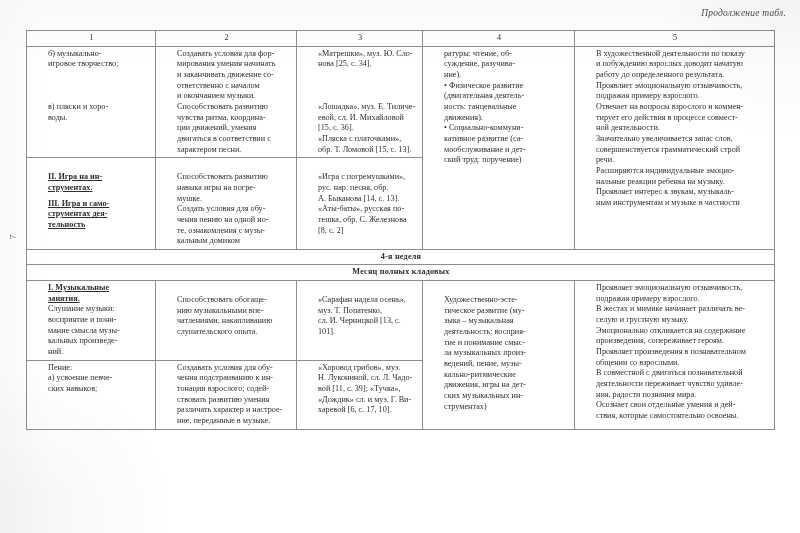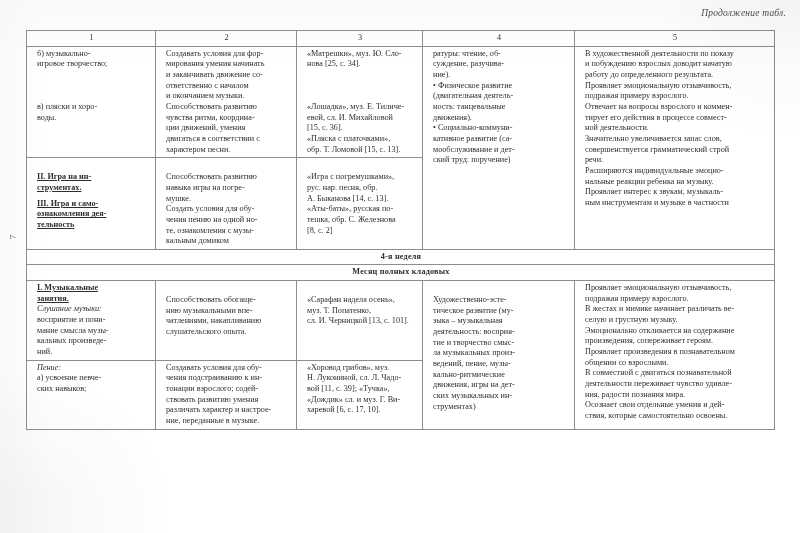--- a/index.html
+++ b/index.html
@@ -82,27 +82,27 @@
   }
 
   td.section {
     text-align: center;
     font-weight: bold;
     font-size: 8.6px;
     padding: 2px 0 2px 0;
     letter-spacing: 0.2px;
   }
 
-  .blk { margin: 0 0 0 5px; }
+  .blk { margin: 0 0 0 16px; }
   .blk + .blk { margin-top: 0px; }
   .spacer-sm { height: 5px; }
   .spacer-md { height: 12px; }
 
   .bold { font-weight: bold; text-decoration: underline; }
-  .ital { font-style: italic; }
+  .ital { }
 
   .cellpad-top { padding-top: 3px; }
 
   
   .grain {
     position: absolute;
     inset: 0;
     pointer-events: none;
     background:
       radial-gradient(circle at 3% 97%, rgba(0,0,0,0.045), rgba(0,0,0,0) 16%),
@@ -218,21 +218,21 @@
         <tr>
           <td class="cellpad-top">
             <div class="spacer-md"></div>
             <div class="blk bold">
                 <div>II. Игра на ин-</div>
                 <div>струментах.</div>
               </div>
             <div class="spacer-sm"></div>
             <div class="blk bold">
                 <div>III. Игра и само-</div>
-                <div>ознакомления дея-</div>
+                <div>струментах дея-</div>
                 <div>тельность</div>
               </div>
           </td>
           <td class="cellpad-top">
             <div class="spacer-md"></div>
             <div class="blk">
                 <div>Способствовать развитию</div>
                 <div>навыка игры на погре-</div>
                 <div>мушке.</div>
                 <div>Создать условия для обу-</div>
@@ -295,21 +295,21 @@
                 <div>сл. И. Черницкой [13, с. 101].</div>
               </div>
           </td>
           <td rowspan="2">
             <div class="spacer-md"></div>
             <div class="blk">
                 <div>Художественно-эсте-</div>
                 <div>тическое развитие (му-</div>
                 <div>зыка – музыкальная</div>
                 <div>деятельность: восприя-</div>
-                <div>тие и творчество смыс-</div>
+                <div>тие и понимание смыс-</div>
                 <div>ла музыкальных произ-</div>
                 <div>ведений, пение, музы-</div>
                 <div>кально-ритмические</div>
                 <div>движения, игры на дет-</div>
                 <div>ских музыкальных ин-</div>
                 <div>струментах)</div>
               </div>
           </td>
           <td rowspan="2">
             <div class="blk">

